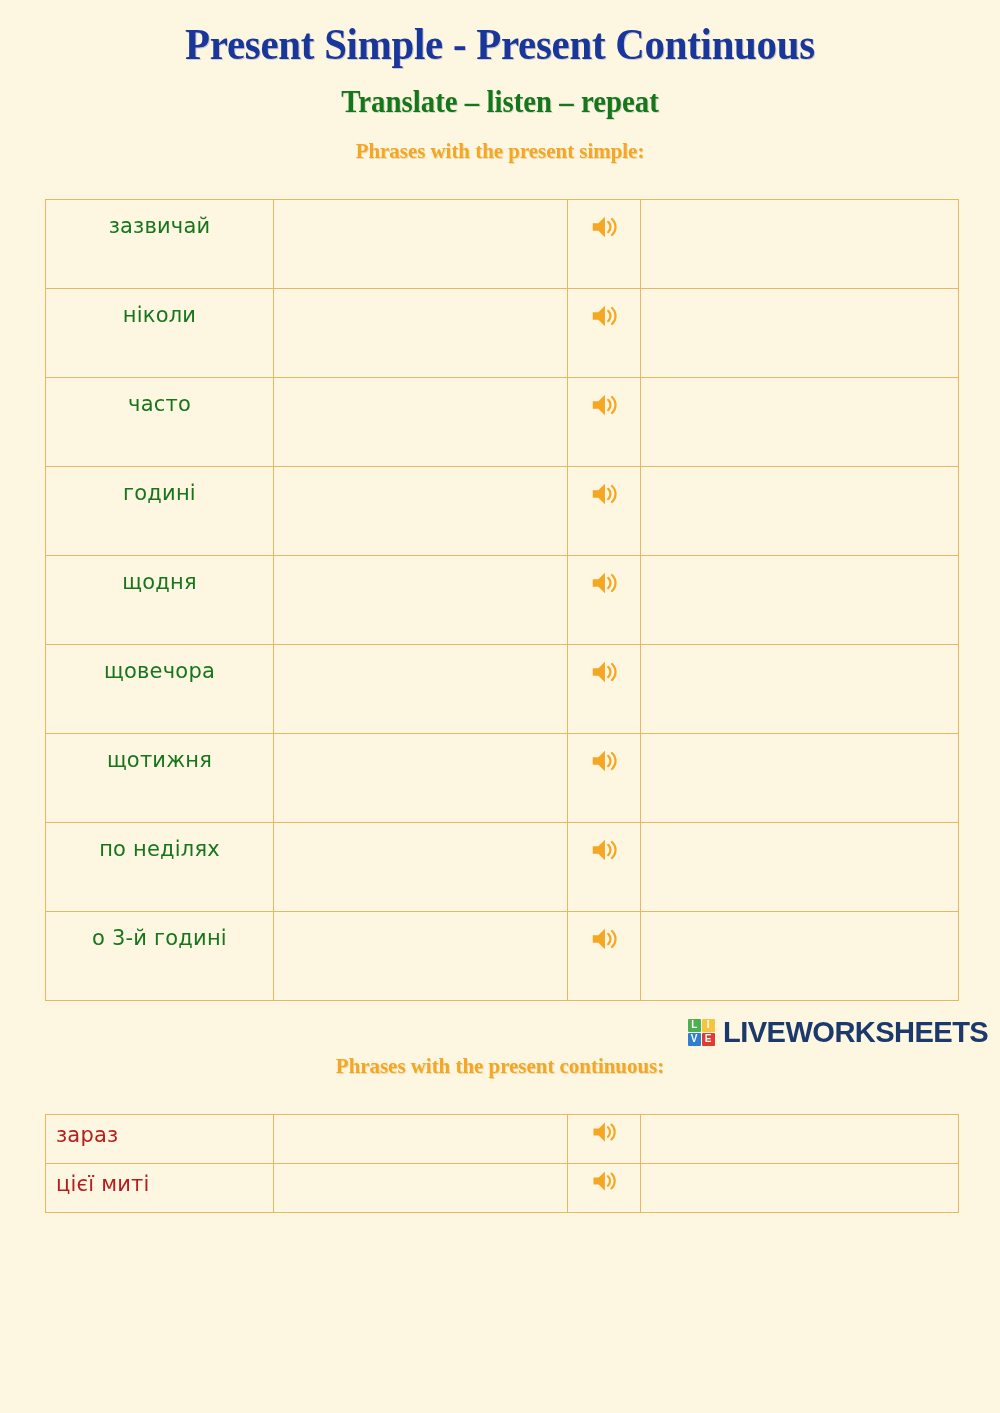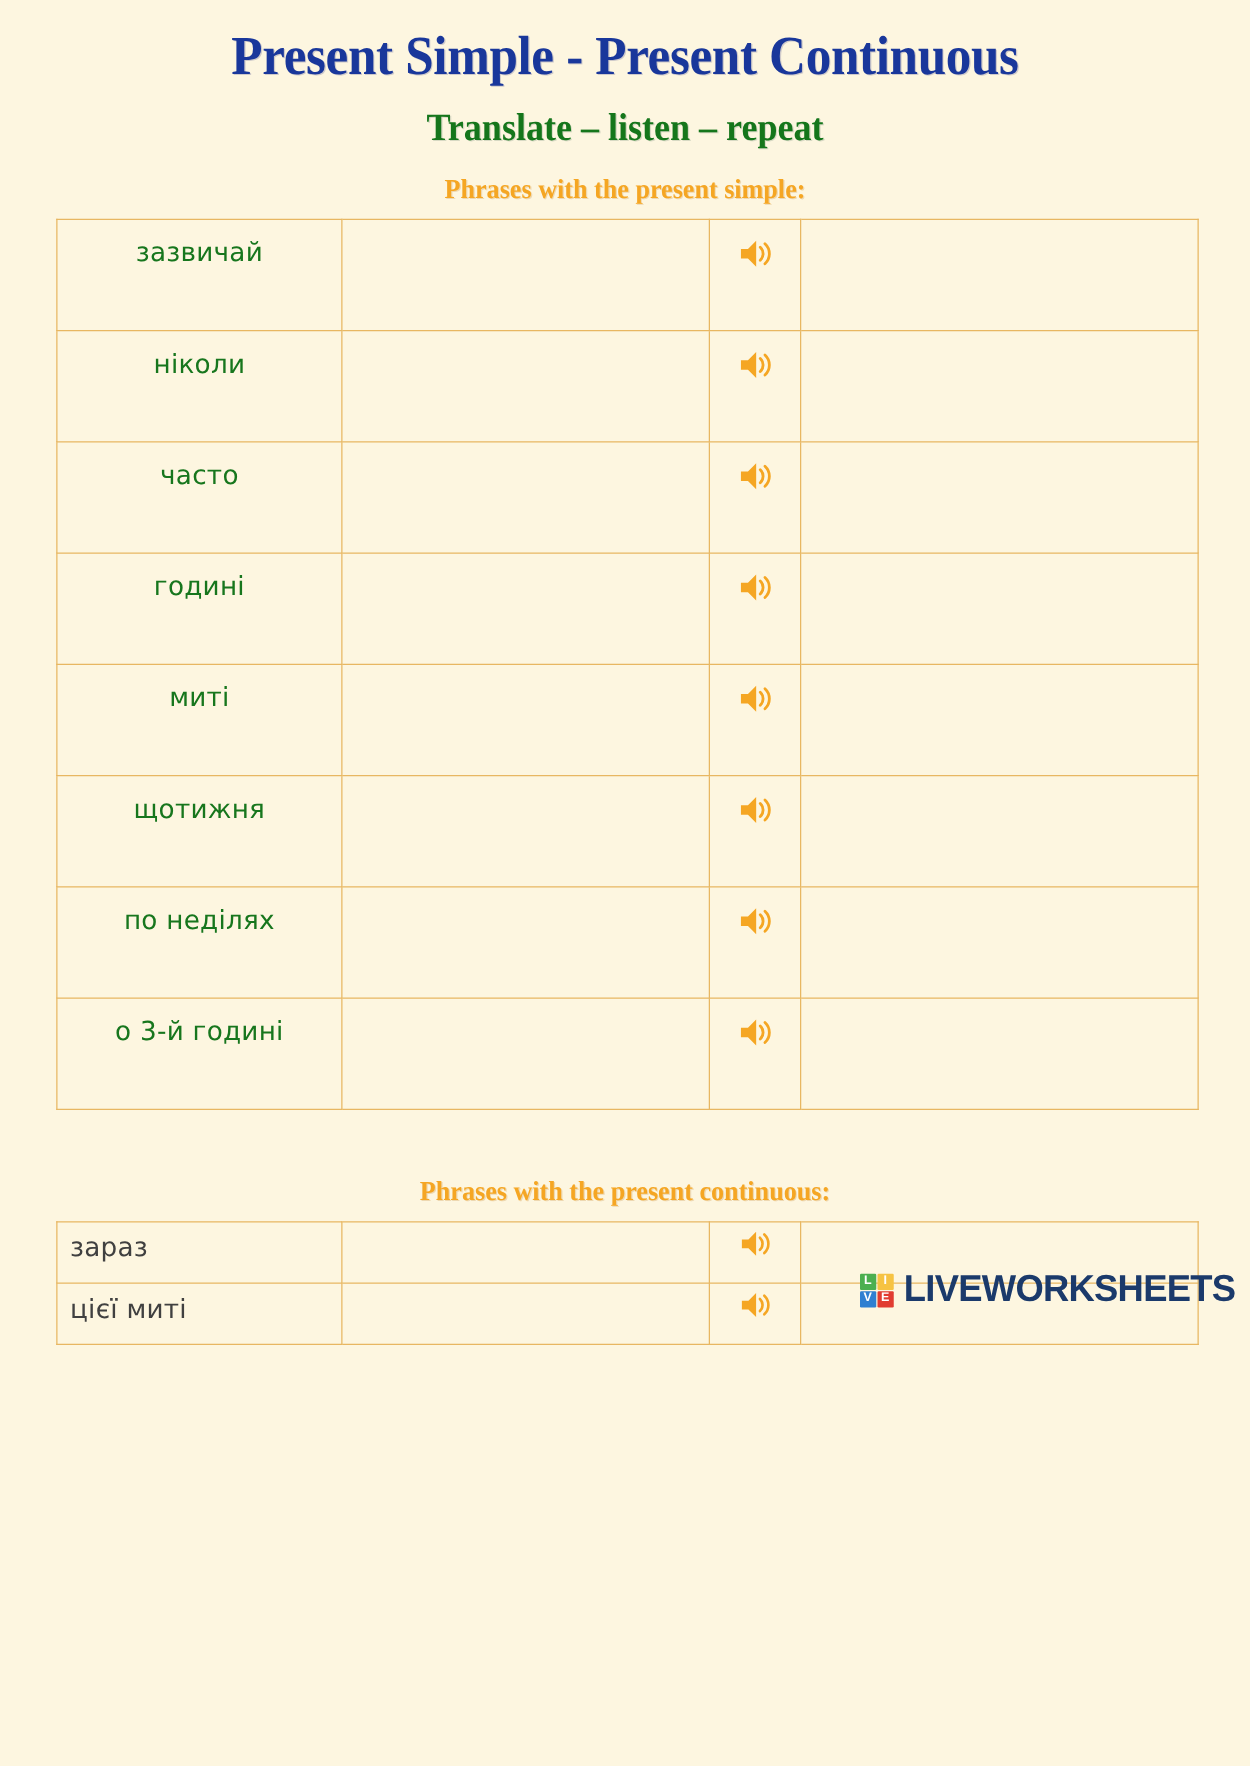--- a/index.html
+++ b/index.html
@@ -66,20 +66,21 @@
   .tbl-wrap {
     padding: 0 45px 0 45px;
     box-sizing: border-box;
     width: 1000px;
   }
   table.grid {
     border-collapse: collapse;
     width: 913px;
     table-layout: fixed;
     background: #FDF6E0;
+    margin-top: 24px;
   }
   table.grid td {
     border: 1px solid #E8B762;
     background: #FDF6E0;
     padding: 0;
     vertical-align: top;
   }
   .col-word   { width: 228px; }
   .col-answer { width: 294px; }
   .col-audio  { width: 73px;  }
@@ -93,21 +94,21 @@
     text-align: center;
     padding-top: 14px;
     font-family: "DejaVu Sans", sans-serif;
     letter-spacing: 0.2px;
   }
   .tbl-main .audio-cell { text-align: center; padding-top: 12px; }
 
   
   .tbl-cont td { height: 40px; }
   .tbl-cont .word {
-    color: #404040;
+    color: #b91c1c;
     font-size: 21px;
     text-align: left;
     padding: 8px 0 0 10px;
     font-family: "DejaVu Sans", sans-serif;
     letter-spacing: 0.2px;
   }
   .tbl-cont .audio-cell { text-align: center; padding-top: 3px; }
 
   
   .spk { display: inline-block; line-height: 0; }
@@ -209,21 +210,31 @@
             <td class="word">годині</td>
             <td></td>
             <td class="audio-cell"><span class="spk"><svg width="30" height="30" viewBox="0 0 32 32" aria-hidden="true">
                   <path d="M4 12 L10 12 L17 5 L17 27 L10 20 L4 20 Z" fill="#F5A623"></path>
                   <path d="M20.5 10.5 A7.5 7.5 0 0 1 20.5 21.5" stroke="#F5A623" stroke-width="2.4" fill="none" stroke-linecap="round"></path>
                   <path d="M24.5 7.5 A11.5 11.5 0 0 1 24.5 24.5" stroke="#F5A623" stroke-width="2.4" fill="none" stroke-linecap="round"></path>
                 </svg></span></td>
             <td></td>
           </tr>
           <tr>
-            <td class="word">миті</td>
+            <td class="word">щодня</td>
+            <td></td>
+            <td class="audio-cell"><span class="spk"><svg width="30" height="30" viewBox="0 0 32 32" aria-hidden="true">
+                  <path d="M4 12 L10 12 L17 5 L17 27 L10 20 L4 20 Z" fill="#F5A623"></path>
+                  <path d="M20.5 10.5 A7.5 7.5 0 0 1 20.5 21.5" stroke="#F5A623" stroke-width="2.4" fill="none" stroke-linecap="round"></path>
+                  <path d="M24.5 7.5 A11.5 11.5 0 0 1 24.5 24.5" stroke="#F5A623" stroke-width="2.4" fill="none" stroke-linecap="round"></path>
+                </svg></span></td>
+            <td></td>
+          </tr>
+          <tr>
+            <td class="word">щовечора</td>
             <td></td>
             <td class="audio-cell"><span class="spk"><svg width="30" height="30" viewBox="0 0 32 32" aria-hidden="true">
                   <path d="M4 12 L10 12 L17 5 L17 27 L10 20 L4 20 Z" fill="#F5A623"></path>
                   <path d="M20.5 10.5 A7.5 7.5 0 0 1 20.5 21.5" stroke="#F5A623" stroke-width="2.4" fill="none" stroke-linecap="round"></path>
                   <path d="M24.5 7.5 A11.5 11.5 0 0 1 24.5 24.5" stroke="#F5A623" stroke-width="2.4" fill="none" stroke-linecap="round"></path>
                 </svg></span></td>
             <td></td>
           </tr>
           <tr>
             <td class="word">щотижня</td>

